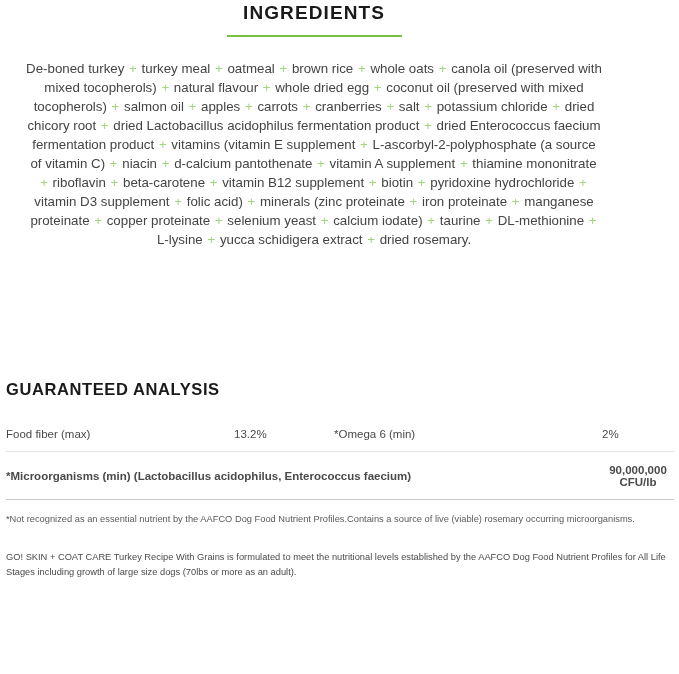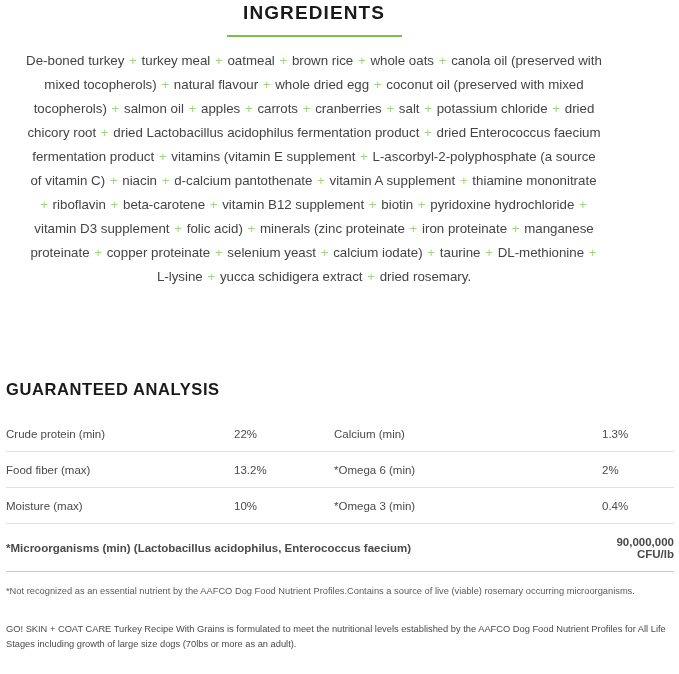--- a/index.html
+++ b/index.html
@@ -35,24 +35,24 @@
     padding-top: 0px;
     line-height: 26px;
   }
   .title-rule {
     width: 175px;
     height: 2px;
     background: #7ac143;
     margin: 9px auto 0 auto;
   }
   .ingredients-body {
-    margin: 12px 22px 0 22px;
+    margin: 22px 22px 0 22px;
     text-align: center;
     font-size: 13.3px;
-    line-height: 24px;
+    line-height: 19px;
     color: #444444;
   }
   .plus {
     color: #9fd67a;
     padding: 0 1px;
   }
 
   
   .ga-section {
     position: absolute;
@@ -82,21 +82,21 @@
   }
   td.label-cell { width: 228px; }
   td.value-cell { width: 100px; }
   td.label-cell2 { width: 268px; }
   td.value-cell2 { width: 72px; }
   tr.micro-row td {
     border-bottom: 1px solid #c9c9c9;
     font-weight: bold;
   }
   td.micro-label { }
-  td.micro-value { text-align: right; margin-left: 16px; }
+  td.micro-value { text-align: center; margin-left: 16px; }
 
   .footnote {
     margin: 12px 6px 0 6px;
     font-size: 9.3px;
     color: #5a5a5a;
     line-height: 14px;
   }
   .disclaimer {
     margin: 24px 6px 0 6px;
     font-size: 9.3px;
@@ -114,36 +114,24 @@
     <div class="title-rule"></div>
     <p class="ingredients-body"><span>De-boned turkey</span><span class="plus"> + </span><span>turkey meal</span><span class="plus"> + </span><span>oatmeal</span><span class="plus"> + </span><span>brown rice</span><span class="plus"> + </span><span>whole oats</span><span class="plus"> + </span><span>canola oil (preserved with mixed tocopherols)</span><span class="plus"> + </span><span>natural flavour</span><span class="plus"> + </span><span>whole dried egg</span><span class="plus"> + </span><span>coconut oil (preserved with mixed tocopherols)</span><span class="plus"> + </span><span>salmon oil</span><span class="plus"> + </span><span>apples</span><span class="plus"> + </span><span>carrots</span><span class="plus"> + </span><span>cranberries</span><span class="plus"> + </span><span>salt</span><span class="plus"> + </span><span>potassium chloride</span><span class="plus"> + </span><span>dried chicory root</span><span class="plus"> + </span><span>dried Lactobacillus acidophilus fermentation product</span><span class="plus"> + </span><span>dried Enterococcus faecium fermentation product</span><span class="plus"> + </span><span>vitamins (vitamin E supplement</span><span class="plus"> + </span><span>L-ascorbyl-2-polyphosphate (a source of vitamin C)</span><span class="plus"> + </span><span>niacin</span><span class="plus"> + </span><span>d-calcium pantothenate</span><span class="plus"> + </span><span>vitamin A supplement</span><span class="plus"> + </span><span>thiamine mononitrate</span><span class="plus"> + </span><span>riboflavin</span><span class="plus"> + </span><span>beta-carotene</span><span class="plus"> + </span><span>vitamin B12 supplement</span><span class="plus"> + </span><span>biotin</span><span class="plus"> + </span><span>pyridoxine hydrochloride</span><span class="plus"> + </span><span>vitamin D3 supplement</span><span class="plus"> + </span><span>folic acid)</span><span class="plus"> + </span><span>minerals (zinc proteinate</span><span class="plus"> + </span><span>iron proteinate</span><span class="plus"> + </span><span>manganese proteinate</span><span class="plus"> + </span><span>copper proteinate</span><span class="plus"> + </span><span>selenium yeast</span><span class="plus"> + </span><span>calcium iodate)</span><span class="plus"> + </span><span>taurine</span><span class="plus"> + </span><span>DL-methionine</span><span class="plus"> + </span><span>L-lysine</span><span class="plus"> + </span><span>yucca schidigera extract</span><span class="plus"> + </span><span>dried rosemary.</span></p>
   </section>
 
   <section class="ga-section">
     <h2 class="ga-title">GUARANTEED ANALYSIS</h2>
 
     <table class="ga-table">
       <tbody>
         <tr>
-          <td class="label-cell">Crude protein (min)</td>
-          <td class="value-cell">22%</td>
-          <td class="label-cell2">Calcium (min)</td>
-          <td class="value-cell2">1.3%</td>
-        </tr>
-        <tr>
           <td class="label-cell">Food fiber (max)</td>
           <td class="value-cell">13.2%</td>
           <td class="label-cell2">*Omega 6 (min)</td>
           <td class="value-cell2">2%</td>
-        </tr>
-        <tr>
-          <td class="label-cell">Moisture (max)</td>
-          <td class="value-cell">10%</td>
-          <td class="label-cell2">*Omega 3 (min)</td>
-          <td class="value-cell2">0.4%</td>
         </tr>
         <tr class="micro-row">
           <td class="micro-label" colspan="3">*Microorganisms (min) (Lactobacillus acidophilus, Enterococcus faecium)</td>
           <td class="micro-value">90,000,000 CFU/lb</td>
         </tr>
       </tbody>
     </table>
 
     <p class="footnote">*Not recognized as an essential nutrient by the AAFCO Dog Food Nutrient Profiles.Contains a source of live (viable) rosemary occurring microorganisms.</p>
     <p class="disclaimer">GO! SKIN + COAT CARE Turkey Recipe With Grains is formulated to meet the nutritional levels established by the AAFCO Dog Food Nutrient Profiles for All Life Stages including growth of large size dogs (70lbs or more as an adult).</p>

